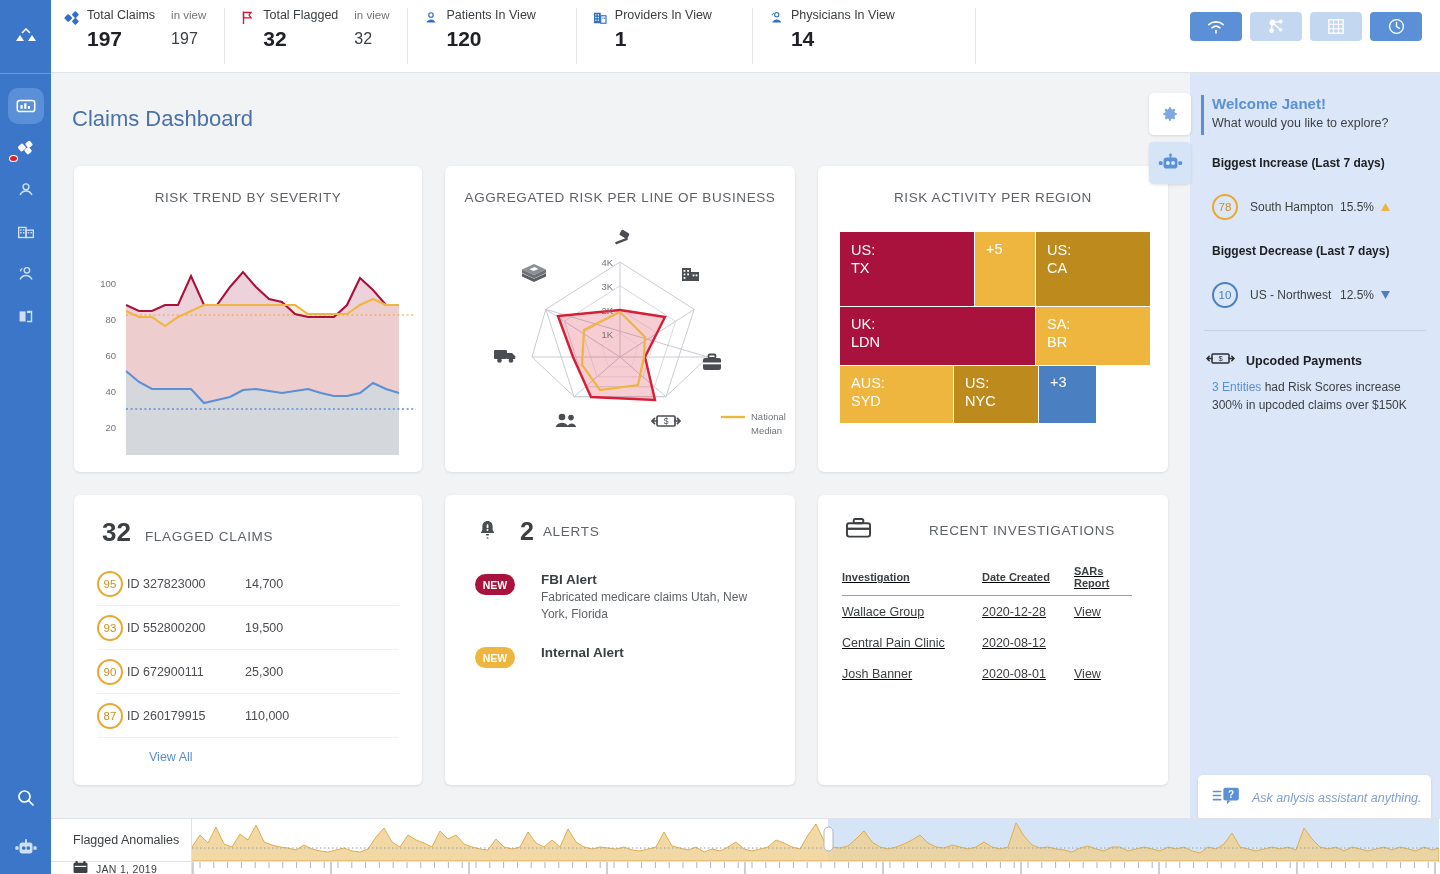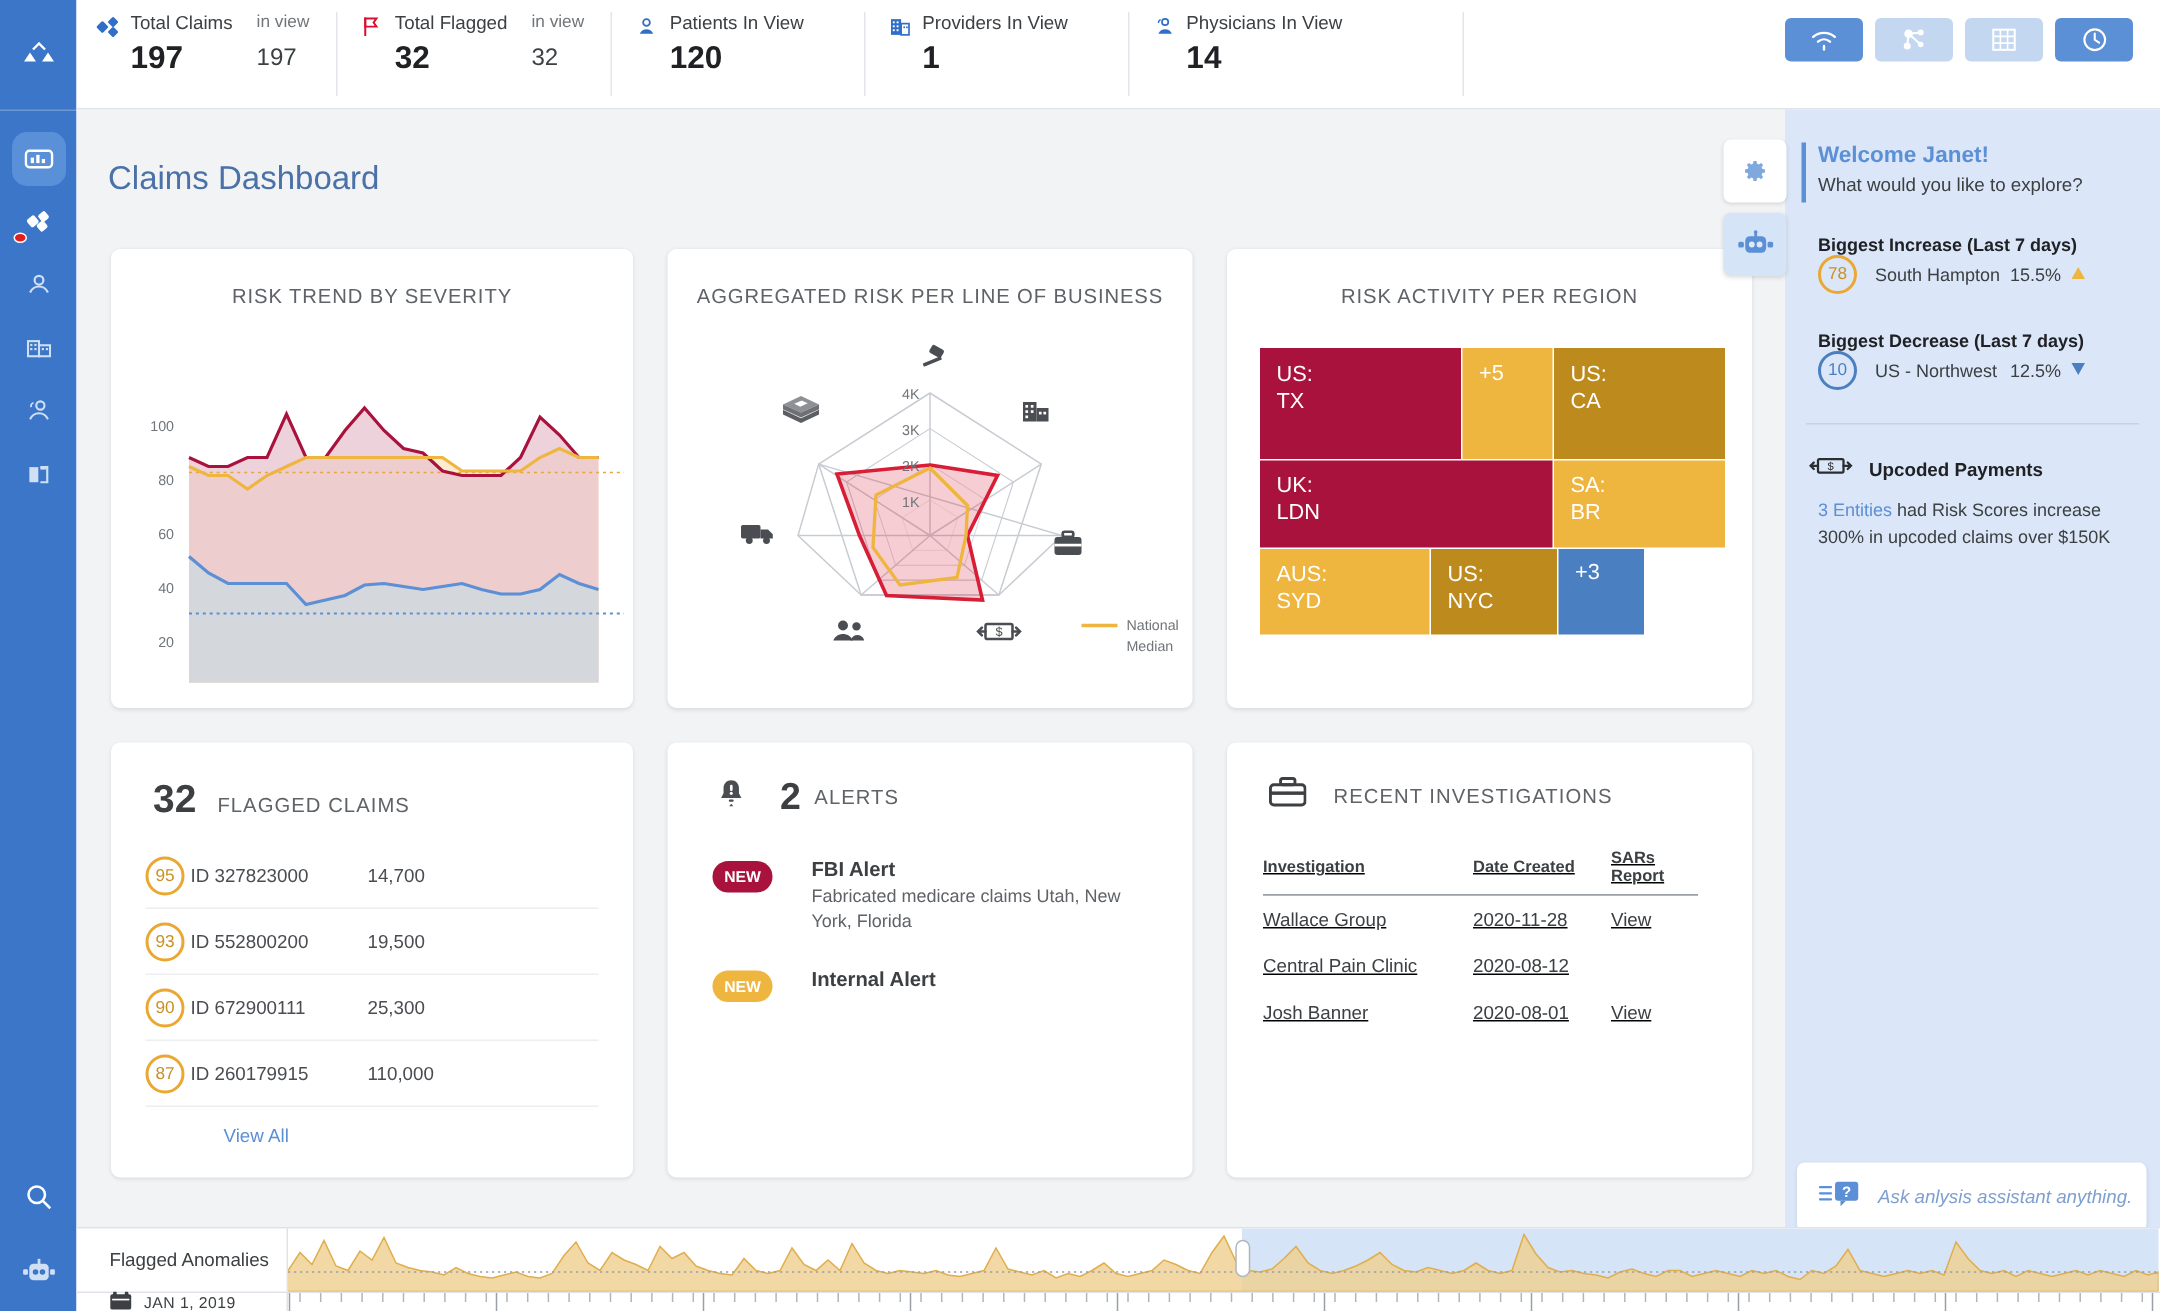--- a/index.html
+++ b/index.html
@@ -124,21 +124,21 @@
     font-size: 10.5px; font-weight: bold; display: flex;
     align-items: center; justify-content: center; flex: 0 0 auto; margin-top: 2px;
   }
   .badge.red { background: #a8123c; }
   .badge.amber { background: #eeb53f; }
   .al-body { margin-left: 26px; }
   .al-title { font-size: 13.5px; font-weight: bold; color: #3c4043; }
   .al-desc { font-size: 12px; color: #5f6368; line-height: 17px; margin-top: 2px; max-width: 208px; }
 
   
-  .inv-head { display: flex; align-items: center; padding: 22px 0 0 28px; }
+  .inv-head { display: flex; align-items: center; padding: 22px 0 0 28px; gap: 40px; }
   .inv-title { font-size: 13.5px; color: #5f6368; letter-spacing: .7px; margin-left: 18px; }
   .inv-table { width: 290px; margin: 22px auto 0 24px; border-collapse: collapse; text-decoration: underline; }
   .inv-table th {
     font-size: 11px; color: #3c4043; text-align: left; font-weight: bold;
     padding-bottom: 6px; border-bottom: 1px solid #9aa0a6;
   }
   .inv-table th.c { text-align: left; }
   .inv-table td { font-size: 12.5px; color: #3c4043; padding: 8.5px 0 8.5px 0; }
   .inv-link { color: #5b8fd6; cursor: pointer; }
 
@@ -149,21 +149,21 @@
   }
   .welcome { padding: 22px 0 0 22px; position: relative; }
   .welcome:before {
     content: ""; position: absolute; left: 11px; top: 22px;
     width: 3px; height: 40px; background: #5b8fd6;
   }
   .welcome-title { font-size: 15px; color: #5b8fd6; font-weight: bold; }
   .welcome-sub { font-size: 12.5px; color: #3c4043; margin-top: 4px; }
   .panel-box { background: #dbe7f8; padding: 22px 0 0 22px; }
   .kpi-label { font-size: 12px; font-weight: bold; color: #202124; }
-  .kpi-row { display: flex; align-items: center; margin-top: 0; }
+  .kpi-row { display: flex; align-items: center; margin-top: 24px; }
   .kpi-name { font-size: 12px; color: #3c4043; margin-left: 12px; width: 90px; }
   .kpi-delta { font-size: 12px; color: #3c4043; }
   .hr { height: 1px; background: #c3d4ea; margin: 22px 14px 0 14px; }
   .up-head { display: flex; align-items: center; padding: 20px 0 0 16px; }
   .up-title { font-size: 12.5px; font-weight: bold; color: #202124; margin-left: 10px; }
   .up-text { font-size: 12px; color: #3c4043; line-height: 18px; padding: 8px 14px 0 22px; }
   .up-link { color: #5b8fd6; cursor: pointer; }
   .assistant {
     position: absolute; left: 8px; bottom: 53px; width: 233px; height: 46px;
     background: #fff; border-radius: 5px; display: flex; align-items: center;
@@ -653,21 +653,21 @@
           <thead>
             <tr>
               <th style="width:140px">Investigation</th>
               <th class="c" style="width:92px">Date Created</th>
               <th class="c">SARs Report</th>
             </tr>
           </thead>
           <tbody>
             <tr>
               <td>Wallace Group</td>
-              <td>2020-11-28</td>
+              <td>2020-12-28</td>
               <td class="inv-link">View</td>
             </tr>
             <tr>
               <td>Central Pain Clinic</td>
               <td>2020-08-12</td>
               <td class="inv-link"></td>
             </tr>
             <tr>
               <td>Josh Banner</td>
               <td>2020-08-01</td>

